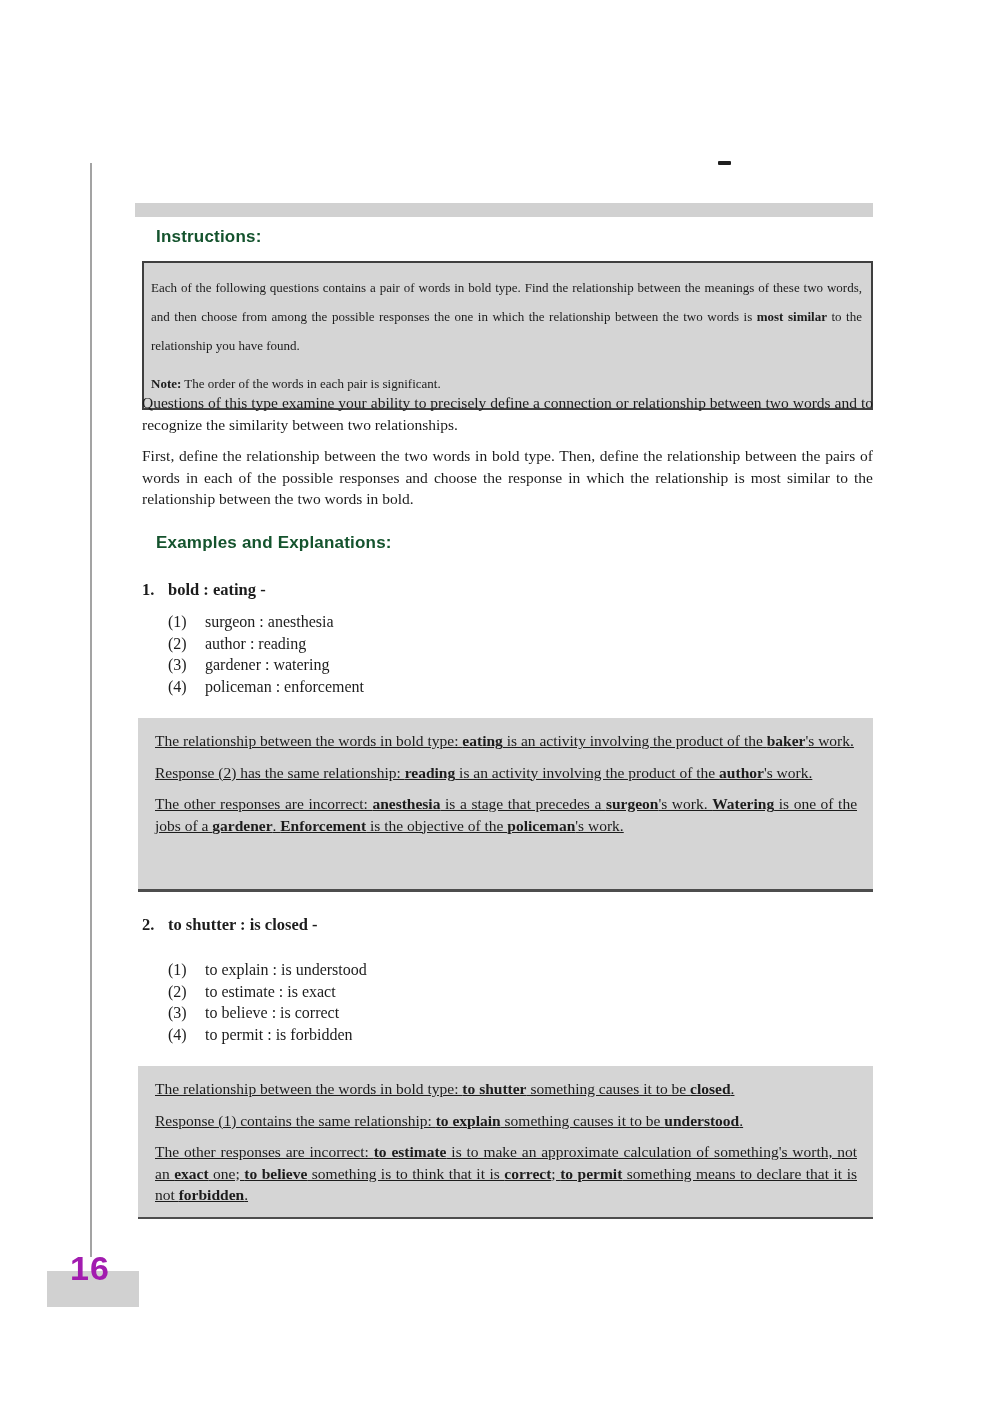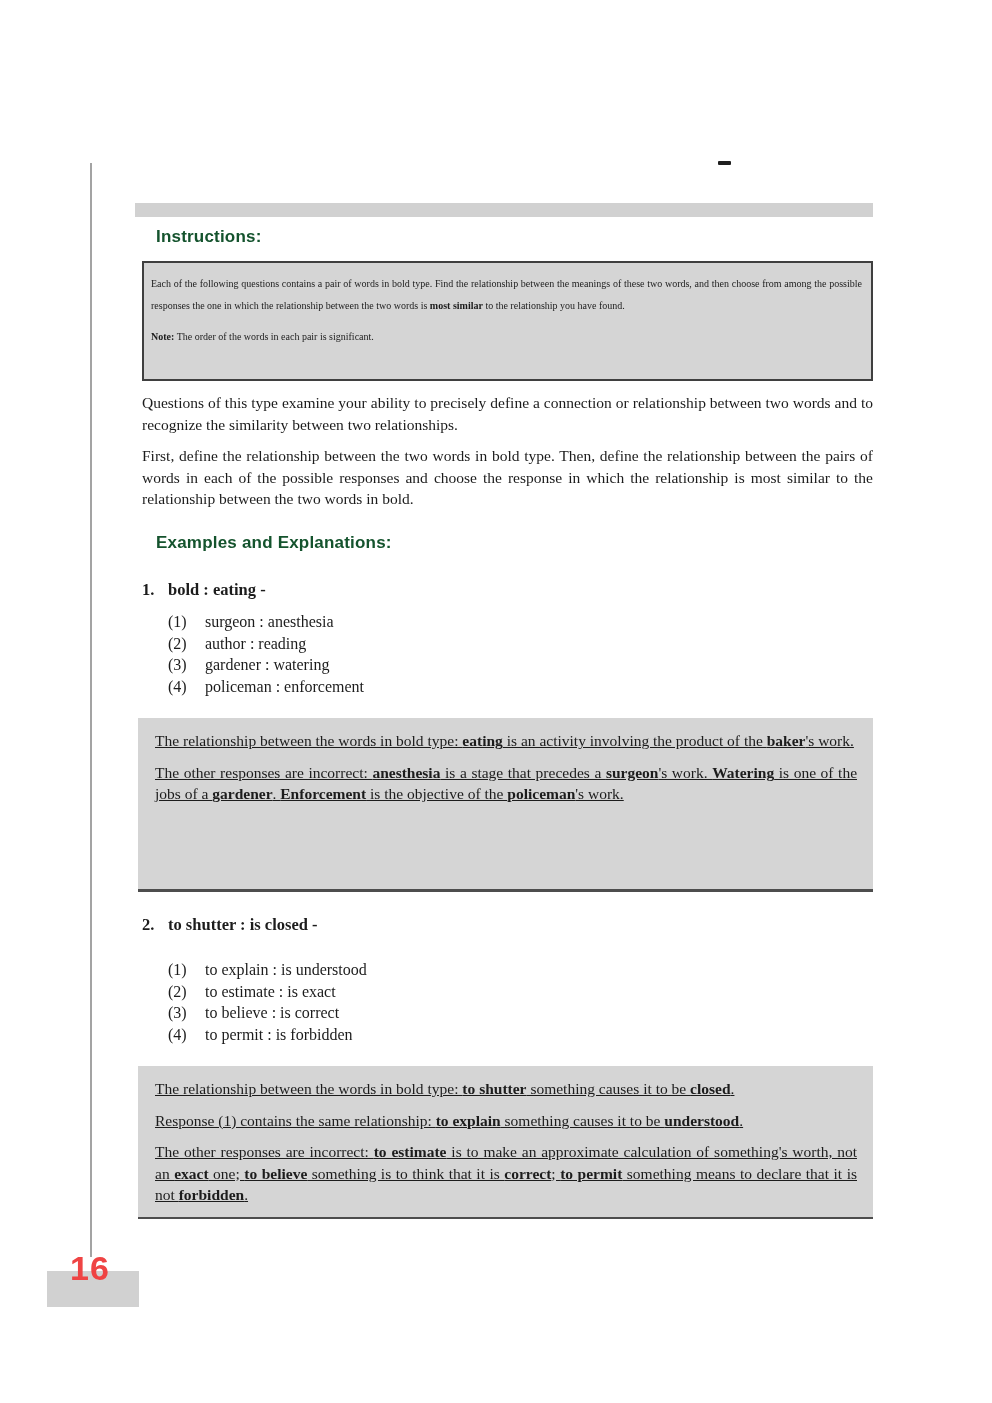--- a/index.html
+++ b/index.html
@@ -33,21 +33,21 @@
   .h-instructions { top:227px; }
   .h-examples    { top:533px; }
 
   .gray-box { background:#d5d5d5; }
 
   .instructions-box {
     top:261px; min-height:120px;
     border:2px solid #3f3f3f;
     padding:10px 9px 10px 7px;
   }
-  .instructions-box p { font-size:10px; line-height:22px; text-align:justify; }
+  .instructions-box p { font-size:13px; line-height:29px; text-align:justify; }
   .instructions-box p + p { margin-top:9px; }
 
   .body-par { font-size:15.5px; line-height:21.5px; text-align:justify; }
   .intro-1 { top:392px; }
   .intro-2 { top:445px; }
 
   .question { font-size:16px; }
   .q1 { top:580px; }
   .q2 { top:915px; }
   .q-head { display:flex; font-weight:700; font-size:16.5px; line-height:20px; }
@@ -68,21 +68,21 @@
   .expl-box p { font-size:15.5px; line-height:21.5px; text-align:justify; }
   .expl-box p + p { margin-top:10px; }
 
   b { font-weight:700; }
 
   
   .pagenum-block { position:absolute; left:47px; top:1271px; width:92px; height:36px; background:#d1d1d1; }
   .pagenum {
     position:absolute; left:70px; top:1249px;
     font-family:"Liberation Sans", sans-serif; font-weight:700;
-    font-size:34px; color:#ef4444; letter-spacing:1px;
+    font-size:34px; color:#a21caf; letter-spacing:1px;
   }
 </style>
 </head>
 <body>
 
 <div class="left-rule"></div>
 <div class="top-dash"></div>
 
 <div class="content">
 
@@ -122,20 +122,21 @@
       </div>
       <div class="opt">
         <span class="opt-num">(4)</span>
         <span>policeman : enforcement</span>
       </div>
     </div>
   </div>
 
   <div class="abs gray-box expl-box expl-1">
     <p><span>The relationship between the words in bold type: </span><b>eating</b><span> is an activity involving the product of the </span><b>baker</b><span>'s work.</span></p>
+    <p><span>Response (2) has the same relationship: </span><b>reading</b><span> is an activity involving the product of the </span><b>author</b><span>'s work.</span></p>
     <p><span>The other responses are incorrect: </span><b>anesthesia</b><span> is a stage that precedes a </span><b>surgeon</b><span>'s work.  </span><b>Watering</b><span> is one of the jobs of a </span><b>gardener</b><span>.  </span><b>Enforcement</b><span> is the objective of the </span><b>policeman</b><span>'s work.</span></p>
   </div>
 
   <div class="abs question q2">
     <div class="q-head">
       <span class="q-num">2.</span>
       <span>to shutter : is closed -</span>
     </div>
     <div class="options">
       <div class="opt">

